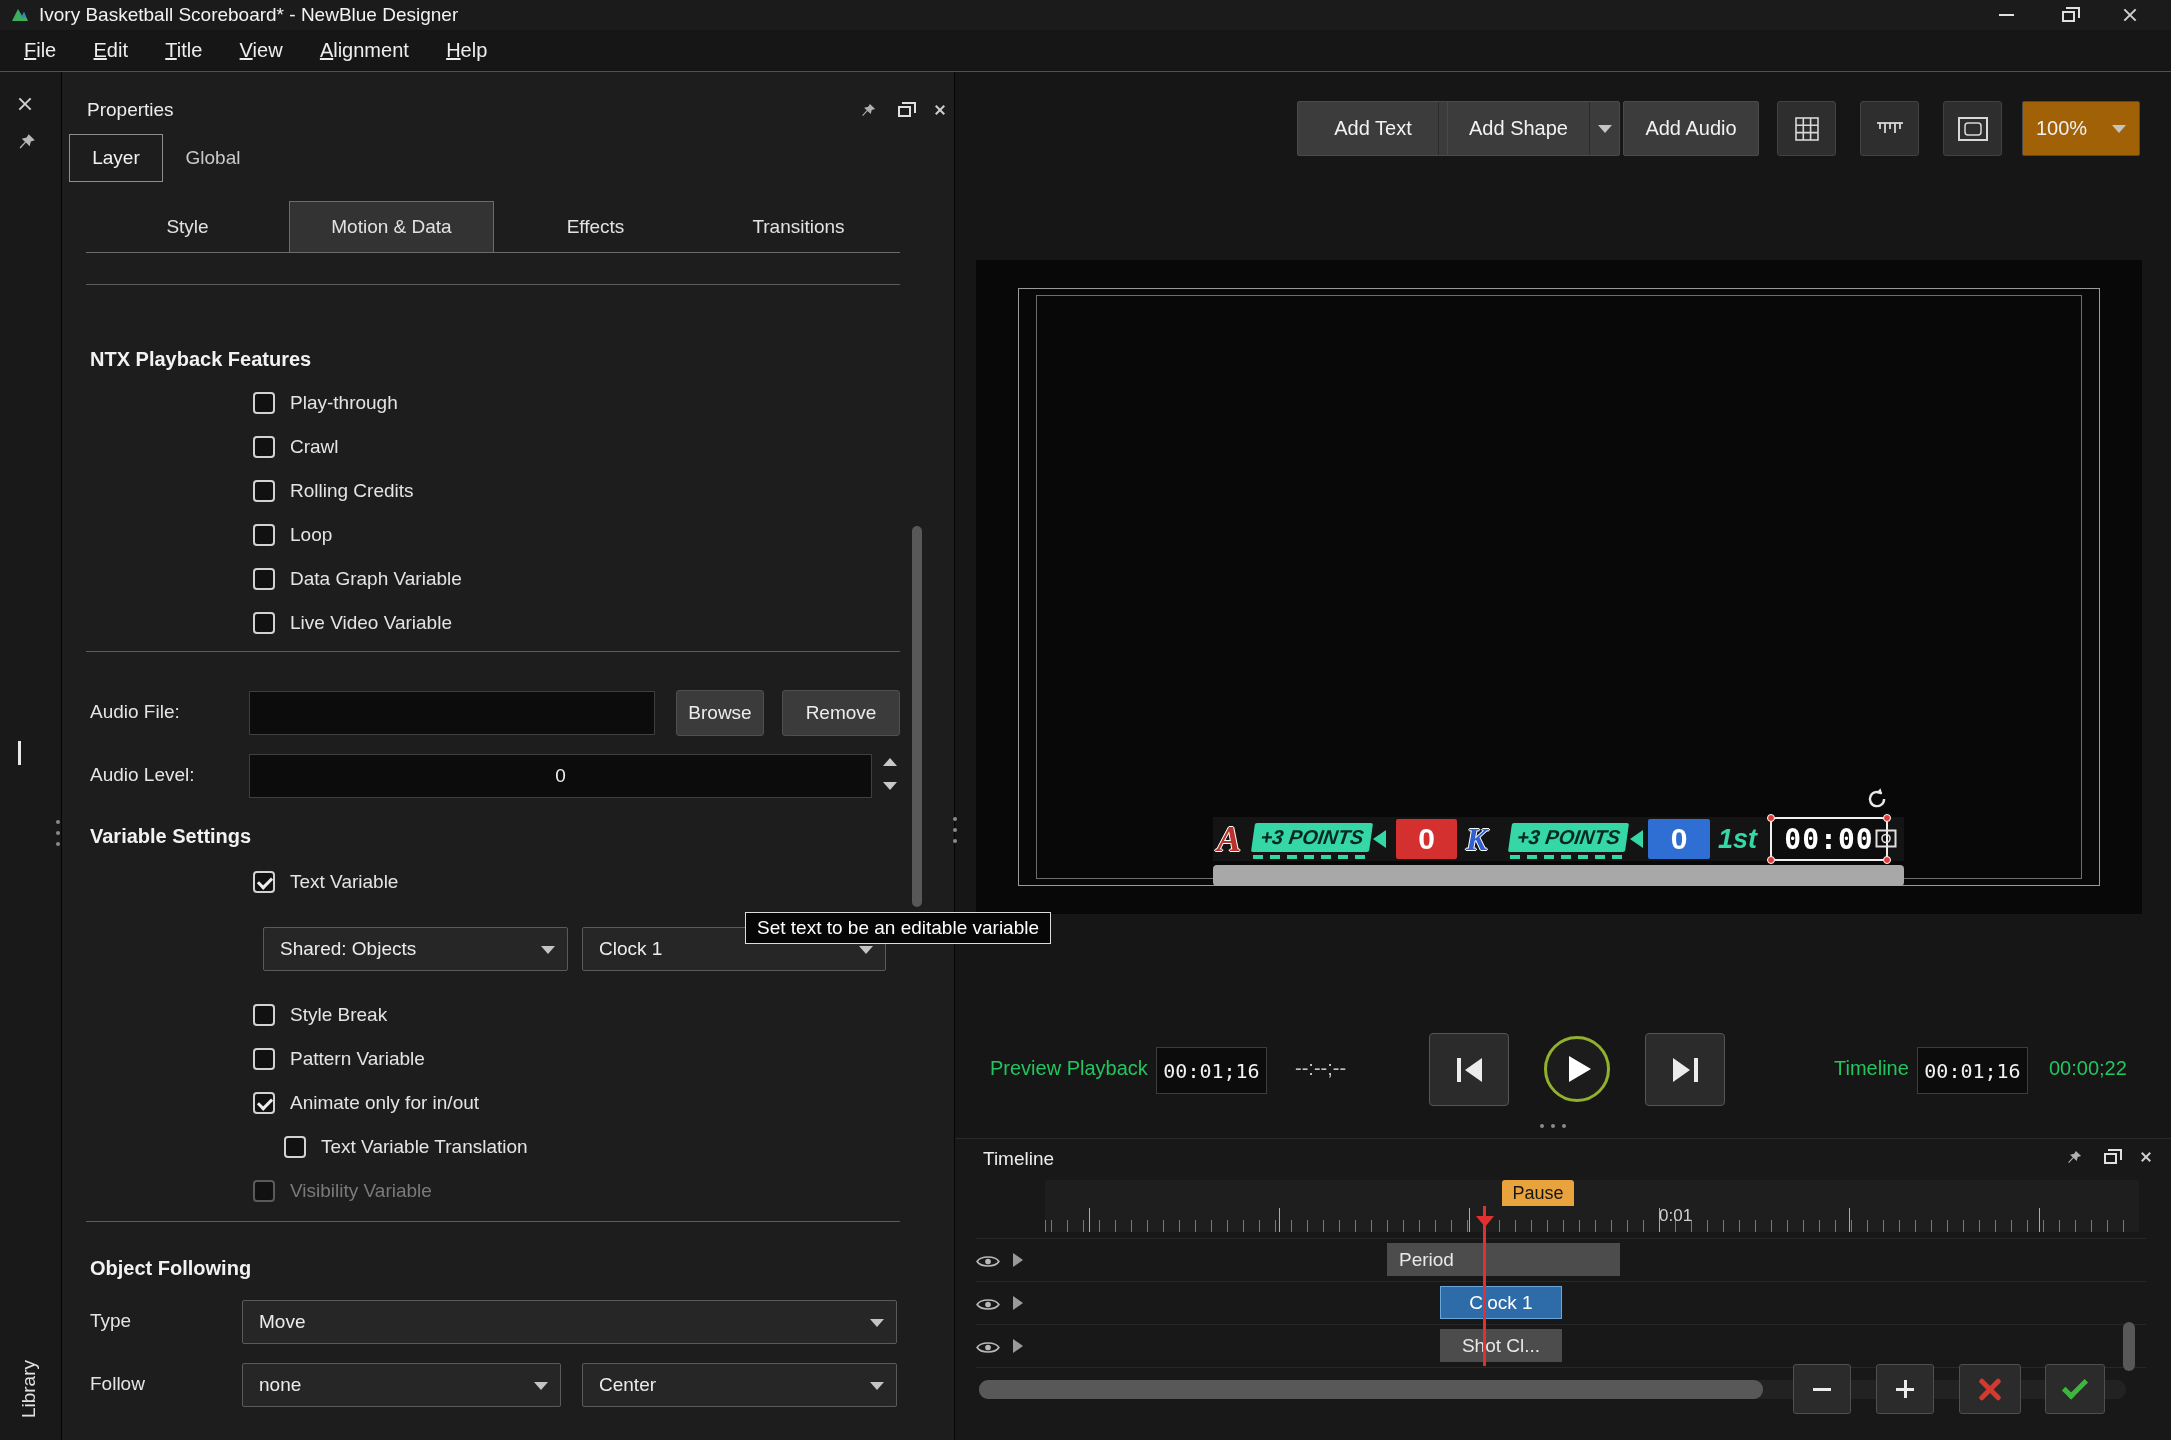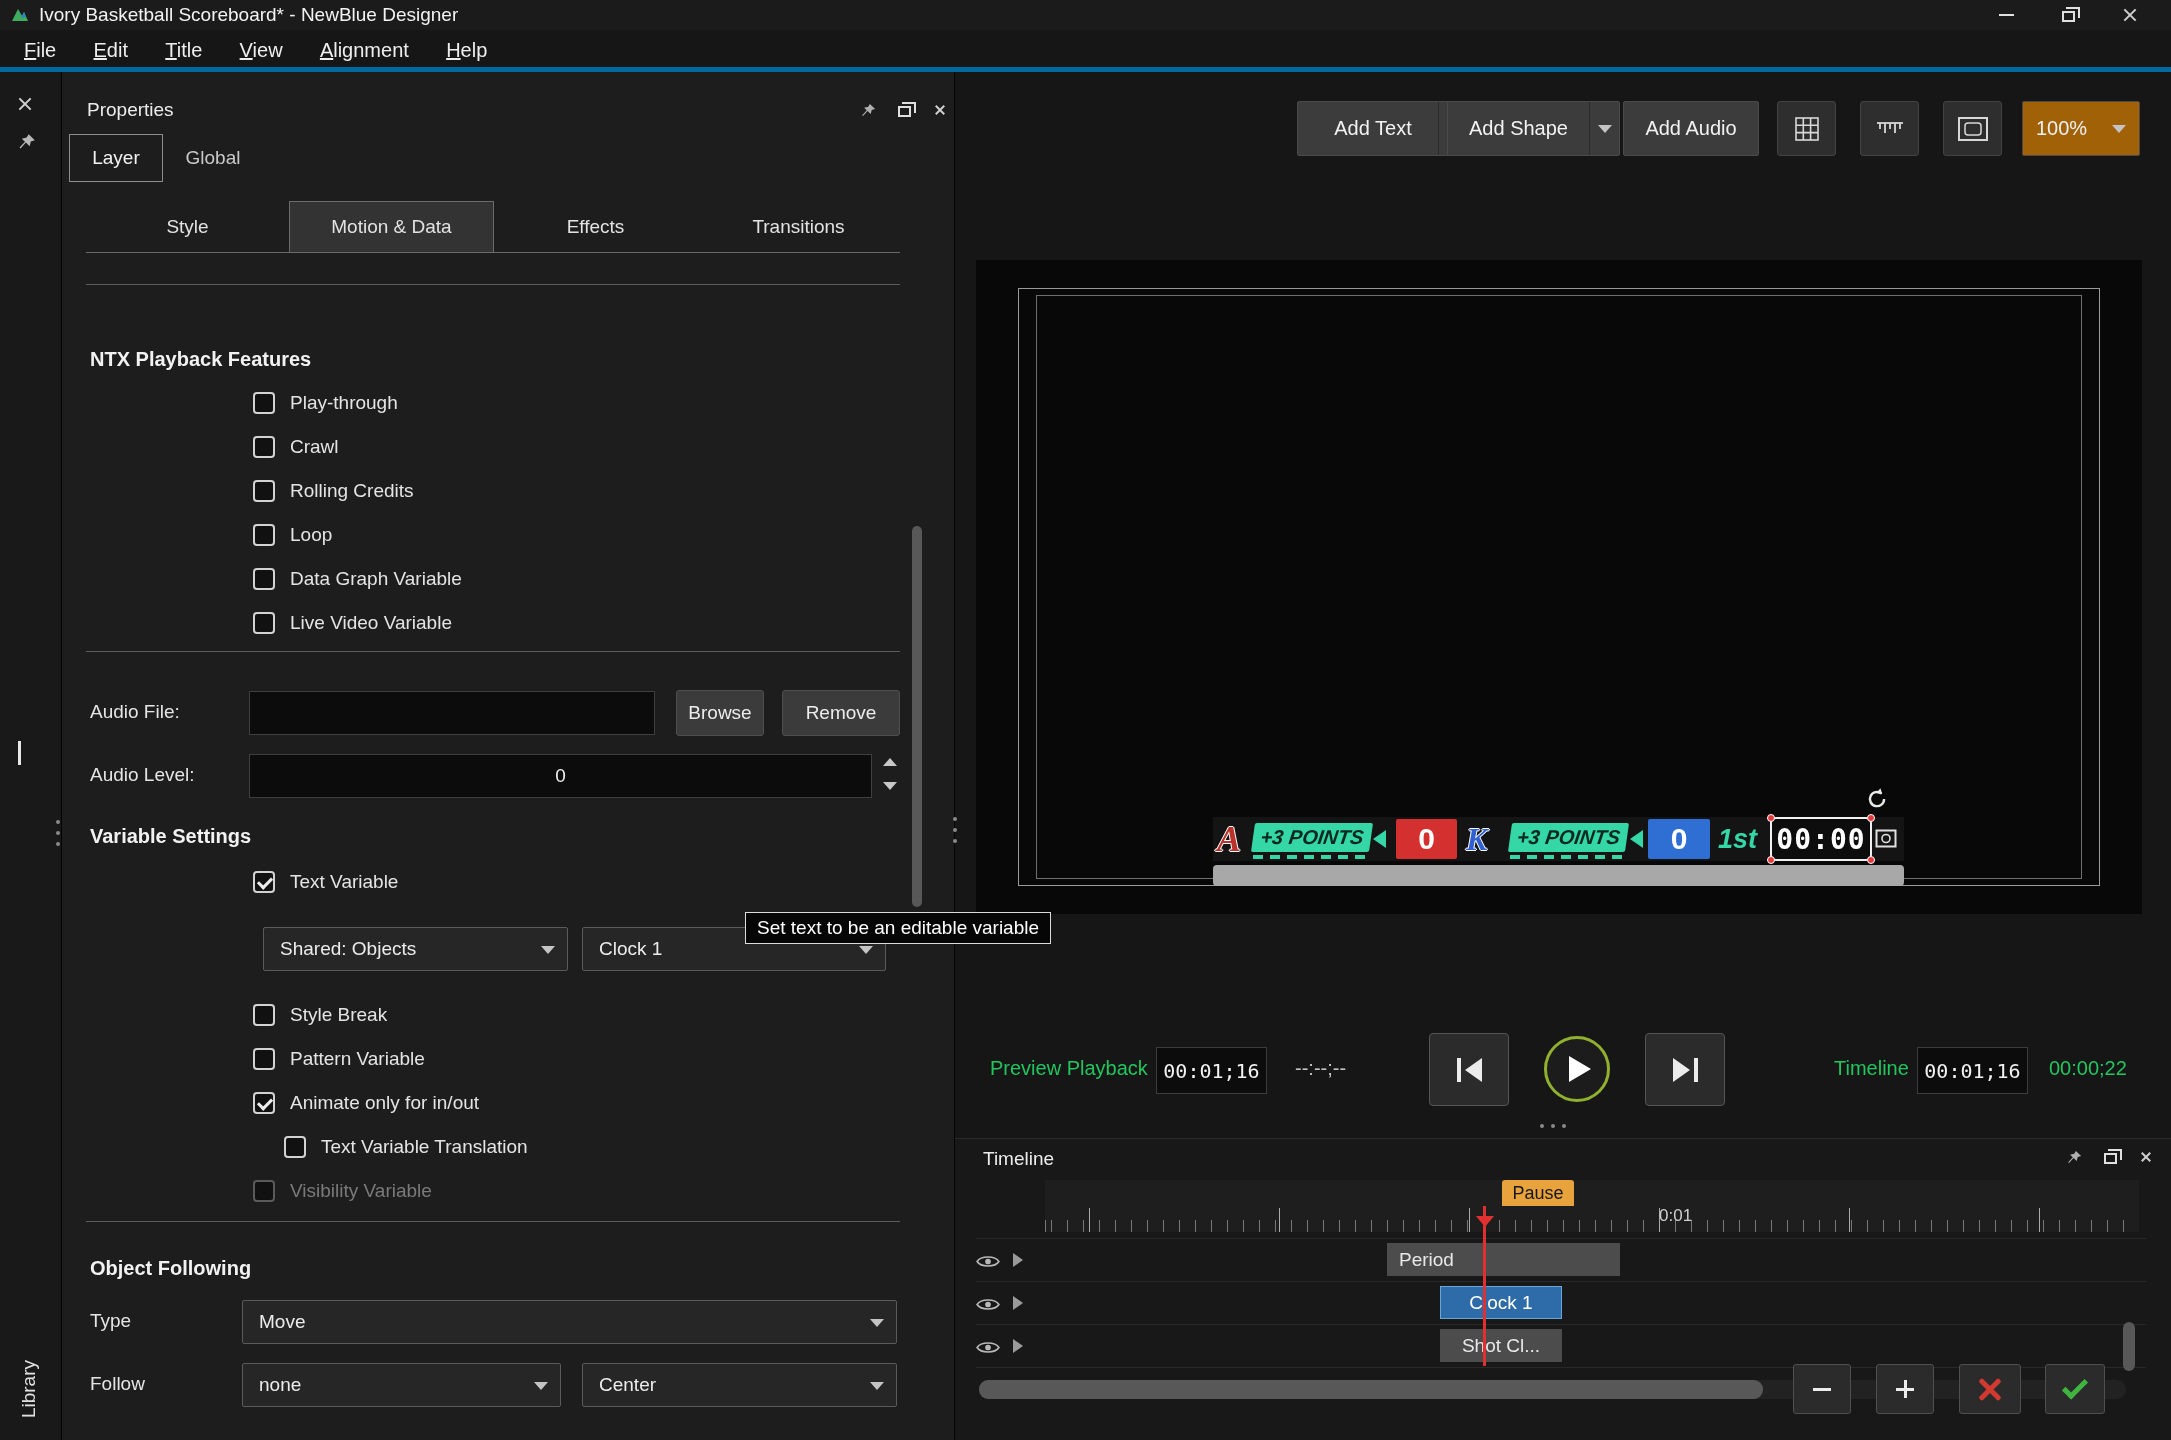--- a/index.html
+++ b/index.html
@@ -16,21 +16,21 @@
   .win-controls{margin-left:auto;display:flex;}
   .win-btn{width:62px;height:30px;display:flex;align-items:center;justify-content:center;color:#e0e0e0;}
   .g-min{width:15px;height:2px;background:#e0e0e0;}
   .g-restore{width:13px;height:11px;border:2px solid #e0e0e0;position:relative;margin-top:3px;}
   .g-restore::before{content:"";position:absolute;left:2px;top:-6px;width:12px;height:9px;border-top:2px solid #e0e0e0;border-right:2px solid #e0e0e0;}
   .ico-x{position:relative;width:16px;height:16px;}
   .ico-x::before,.ico-x::after{content:"";position:absolute;left:0;top:7px;width:16px;height:2px;background:#cfcfcf;}
   .ico-x::before{transform:rotate(45deg);} .ico-x::after{transform:rotate(-45deg);}
   .ico-x.small{width:12px;height:12px;} .ico-x.small::before,.ico-x.small::after{width:12px;top:5px;}
   
-  .menubar{height:42px;background:#161616;border-bottom:5px solid #0369a1;padding-left:8px;}
+  .menubar{height:42px;background:#161616;border-bottom:1px solid #0369a1;padding-left:8px;}
   .menu-item{display:inline-block;line-height:41px;padding:0 16px;font-size:20px;color:#eee;}
   .menu-item::first-letter{text-decoration:underline;}
   
   .content{display:flex;height:1368px;}
   
   .rail{width:62px;background:#191919;border-right:1px solid #040404;position:relative;flex:none;}
   .rail-btn{position:absolute;left:17px;}
   .chev{width:13px;height:13px;border-top:3px solid #e8e8e8;border-right:3px solid #e8e8e8;transform:rotate(45deg);}
   .rail-library{position:absolute;left:18px;bottom:22px;writing-mode:vertical-rl;transform:rotate(180deg);font-size:19px;color:#e0e0e0;}
   
@@ -373,21 +373,21 @@
           <div class="sb-el score red" style="left:183px;top:2px;width:61px;height:40px;">0</div>
 
           <span class="sb-el logo logo-k" style="left:253px;top:6px;">K</span>
           <div class="sb-el badge" style="left:297px;top:6px;width:117px;height:29px;">+3 POINTS</div>
           <div class="sb-el dashes" style="left:297px;top:38px;width:117px;"></div>
           <span class="sb-el tri-left-g" style="left:417px;top:13px;"></span>
           <div class="sb-el score blue" style="left:435px;top:2px;width:62px;height:40px;">0</div>
 
           <span class="sb-el period-txt" style="left:505px;top:7px;">1st</span>
 
-          <div class="sb-el clock-box" style="left:557px;top:0;width:102px;height:44px;border-radius:6px;">
+          <div class="sb-el clock-box" style="left:557px;top:0;width:118px;height:44px;border-radius:6px;">
             <span>00:00</span>
             <span class="hdl" style="left:-5px;top:-5px;"></span>
             <span class="hdl" style="right:-5px;top:-5px;"></span>
             <span class="hdl" style="left:-5px;bottom:-5px;"></span>
             <span class="hdl" style="right:-5px;bottom:-5px;"></span>
           </div>
           <span class="sb-el" style="left:662px;top:12px;">
             <svg width="22" height="19" viewBox="0 0 22 19">
                 <rect x="1.5" y="1.5" width="19" height="16" fill="none" stroke="#e0e0e0" stroke-width="2"></rect>
                 <circle cx="11" cy="9.5" r="4" fill="none" stroke="#e0e0e0" stroke-width="1.6"></circle>

